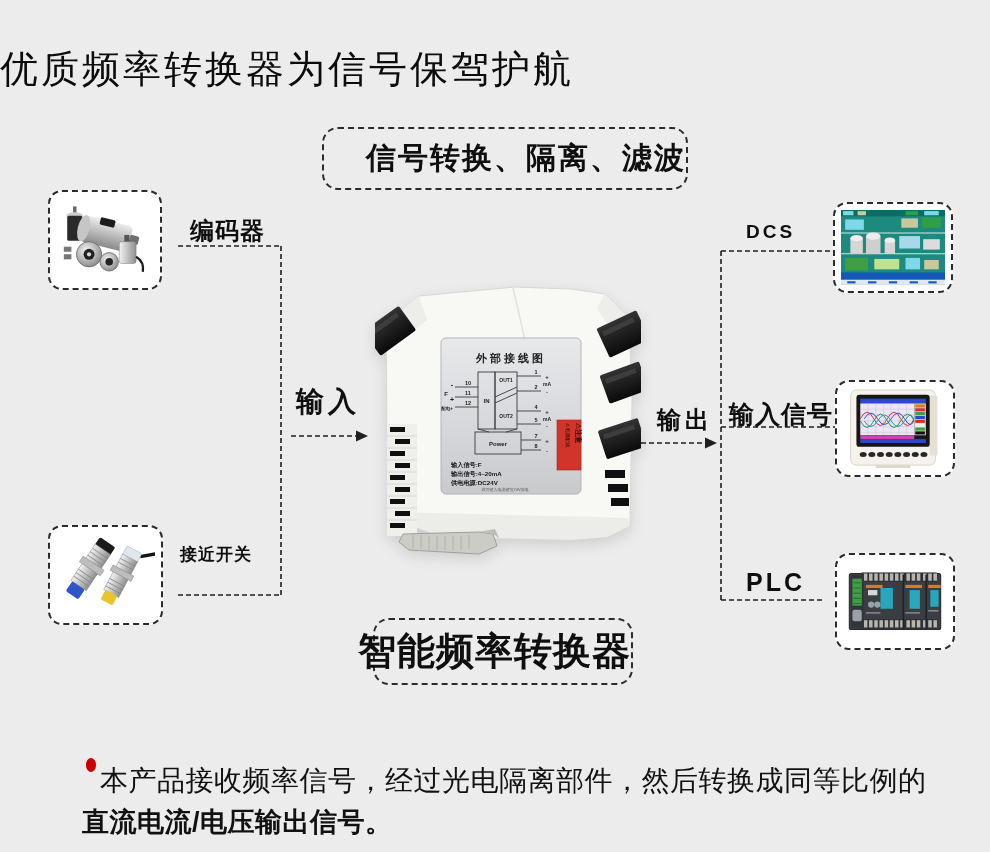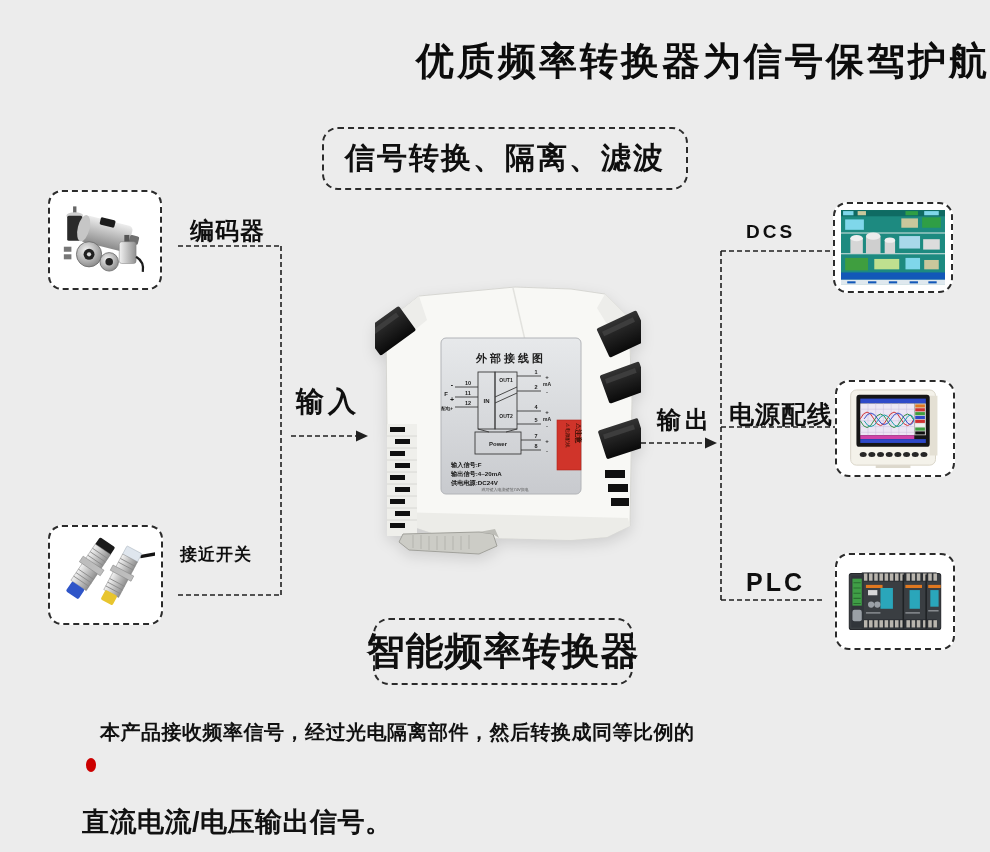--- a/index.html
+++ b/index.html
@@ -5,31 +5,31 @@
   html,body{margin:0;padding:0}
   body{
     width:990px;height:852px;position:relative;overflow:hidden;
     background:#ececec;color:#111;
     font-family:"Liberation Sans","DejaVu Sans",sans-serif;
   }
   .abs{position:absolute}
   .lbl{font-weight:bold;color:#0f0f0f;white-space:nowrap}
   .dashbox{
     border:2px dashed #2b2b2b;border-radius:16px;
-    display:flex;align-items:center;justify-content:center;
+    display:flex;align-items:center;justify-content:flex-end;
     box-sizing:border-box;background:transparent;
   }
   .imgbox{
     background:#ffffff;border:2px dashed #2b2b2b;border-radius:14px;
     box-sizing:border-box;
   }
   .imgbox svg{position:absolute;left:6px;top:6px}
   #page-title{
-    left:0;right:0;top:36px;text-align:right;
-    font-size:38px;font-weight:700;letter-spacing:3px;color:#0c0c0c;
+    left:0;right:0;top:44px;text-align:left;
+    font-size:38px;font-weight:400;letter-spacing:3px;color:#0c0c0c;
   }
   #banner-box{left:322px;top:127px;width:366px;height:63px}
   #banner-box .lbl{font-size:30px;letter-spacing:2px}
   #smart-box{left:373px;top:618px;width:260px;height:67px}
   #smart-box .lbl{font-size:38px;letter-spacing:1px}
   #encoder-box{left:48px;top:190px;width:114px;height:100px}
   #proximity-box{left:48px;top:525px;width:115px;height:100px}
   #dcs-box{left:833px;top:202px;width:120px;height:91px}
   #meter-box{left:835px;top:380px;width:120px;height:97px}
   #plc-box{left:835px;top:553px;width:120px;height:97px}
@@ -38,21 +38,21 @@
   #input-label{left:296px;top:383px;font-size:28px;letter-spacing:4px}
   #output-label{left:657px;top:404px;font-size:24px;letter-spacing:4px}
   #dcs-label{left:746px;top:221px;font-size:19px;letter-spacing:3px}
   #meter-label{left:729px;top:398px;font-size:25px;letter-spacing:1px}
   #plc-label{left:746px;top:568px;font-size:25px;letter-spacing:3px}
   #device{left:375px;top:282px;filter:drop-shadow(0 5px 7px rgba(0,0,0,.12))}
   #connector-lines{left:0;top:0;pointer-events:none}
   #footer-bullet{
     left:86px;top:758px;width:10px;height:14px;border-radius:50%;
   }
-  #footer-line1{left:100px;top:719px;font-size:20px;font-weight:700;letter-spacing:.5px}
+  #footer-line1{left:100px;top:762px;font-size:28px;font-weight:400;letter-spacing:.5px}
   #footer-line2{left:82px;top:804px;font-size:27px;font-weight:700;letter-spacing:.5px}
   svg text{font-family:"Liberation Sans","DejaVu Sans",sans-serif}
 </style>
 </head>
 <body>
 
 <div class="abs lbl" id="page-title">优质频率转换器为信号保驾护航</div>
 
 <div class="abs dashbox" id="banner-box">
   <span class="lbl">信号转换、隔离、滤波</span>
@@ -287,21 +287,21 @@
     <g fill="#1258b8">
         <rect x="6" y="68.5" width="8" height="2"></rect>
         <rect x="26" y="68.5" width="8" height="2"></rect>
         <rect x="46" y="68.5" width="8" height="2"></rect>
         <rect x="66" y="68.5" width="8" height="2"></rect>
         <rect x="84" y="68.5" width="8" height="2"></rect>
       </g>
   </svg>
 </div>
 
-<div class="abs lbl" id="meter-label">电源配线</div>
+<div class="abs lbl" id="meter-label">输入信号</div>
 <div class="abs imgbox" id="meter-box">
   <svg width="104" height="81" viewBox="0 0 100 84">
     <rect x="4" y="2" width="88" height="78" rx="6" fill="#f4f2ea" stroke="#d8d4c8" stroke-width="1"></rect>
     <rect x="86" y="8" width="8" height="62" fill="#e4e0d4"></rect>
     <rect x="10" y="7" width="76" height="54" rx="3" fill="#161616"></rect>
     <rect x="14" y="11" width="68" height="5" fill="#2e49c8"></rect>
     <rect x="14" y="16" width="56" height="33" fill="#ece6f4"></rect>
     <g stroke="#cbbedd" stroke-width=".5">
       <path d="M22 16 V49 M30 16 V49 M38 16 V49 M46 16 V49 M54 16 V49 M62 16 V49"></path>
       <path d="M14 22 H70 M14 28 H70 M14 34 H70 M14 40 H70 M14 46 H70"></path>

